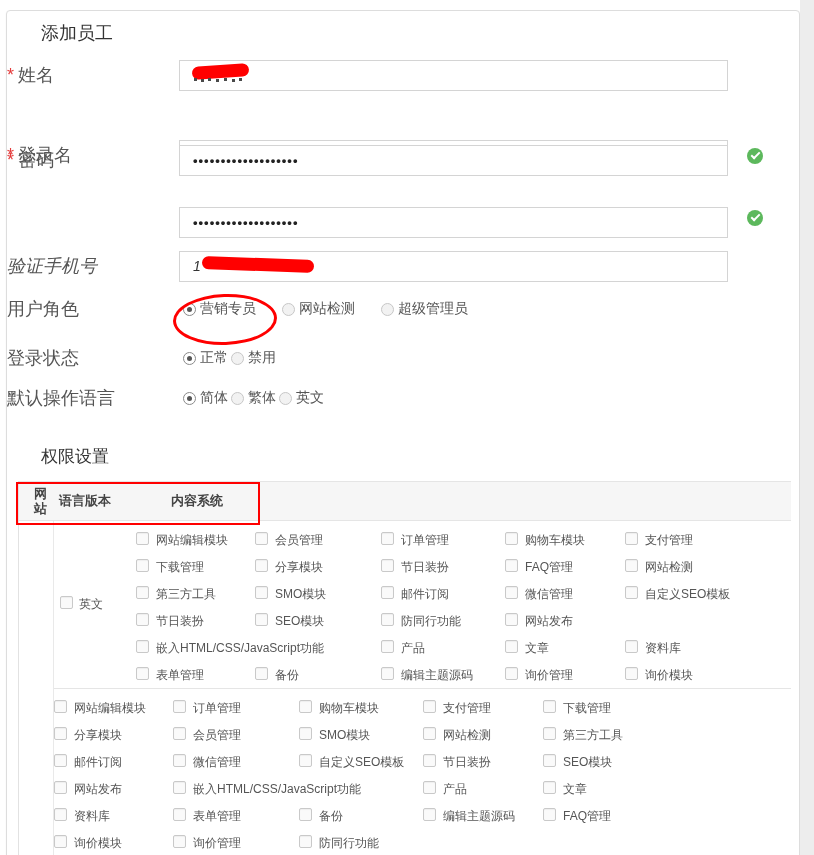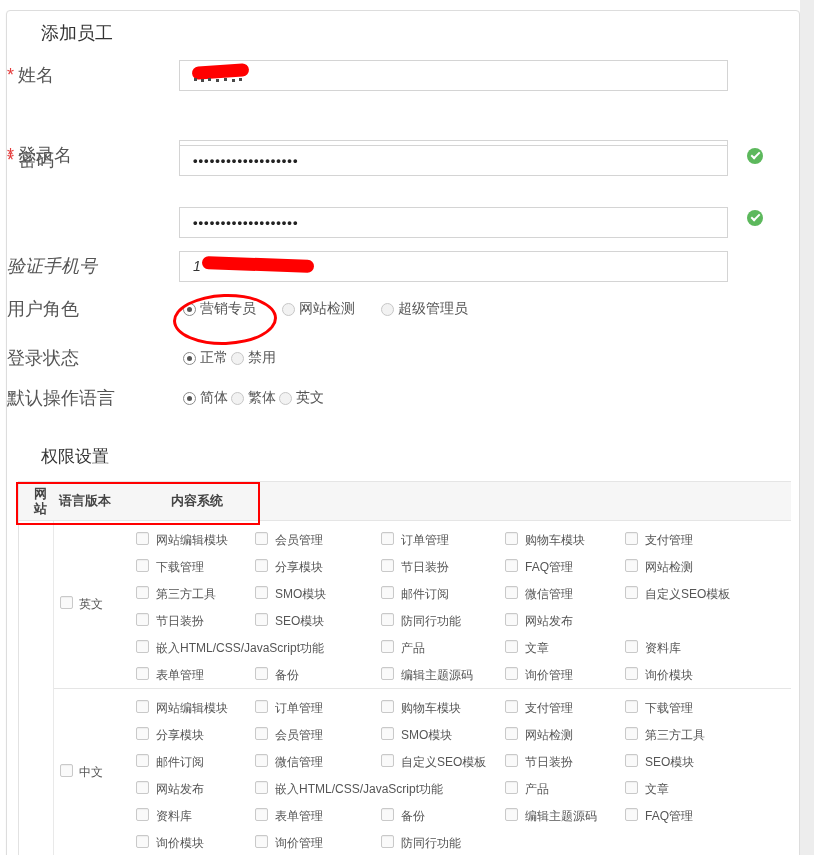--- a/index.html
+++ b/index.html
@@ -295,26 +295,20 @@
                     <span>询价管理</span>
                   </label>
                   <label class="perm-item">
                     <span class="cb"></span>
                     <span>询价模块</span>
                   </label>
                 </div>
               </div>
             </div>
             <div class="perm-row" style="height: 166px;">
-              <div class="lang-cell">
-                <label class="perm-item">
-                  <span class="cb"></span>
-                  <span>中文</span>
-                </label>
-              </div>
               <div class="grid-cell">
                 <div class="perm-line">
                   <label class="perm-item">
                     <span class="cb"></span>
                     <span>网站编辑模块</span>
                   </label>
                   <label class="perm-item">
                     <span class="cb"></span>
                     <span>订单管理</span>
                   </label>

